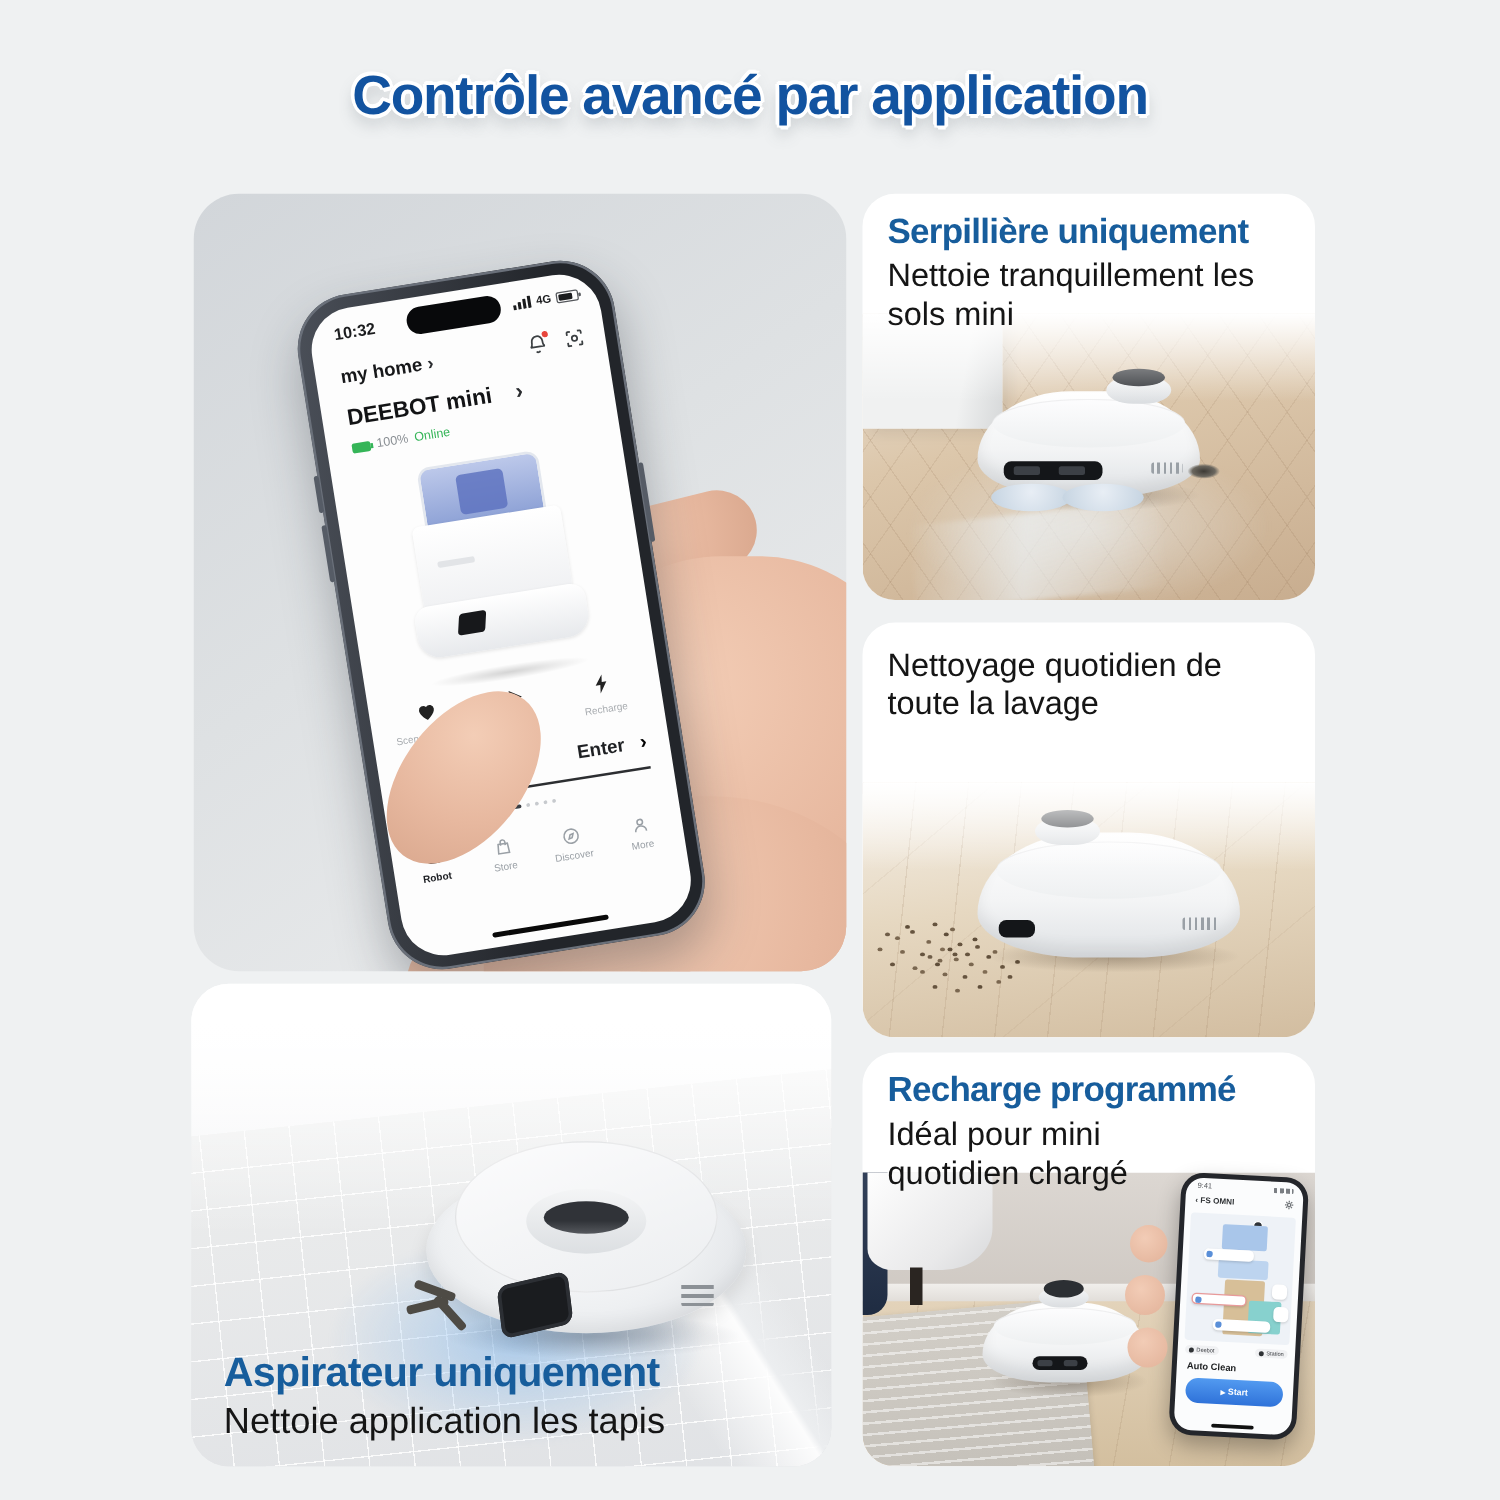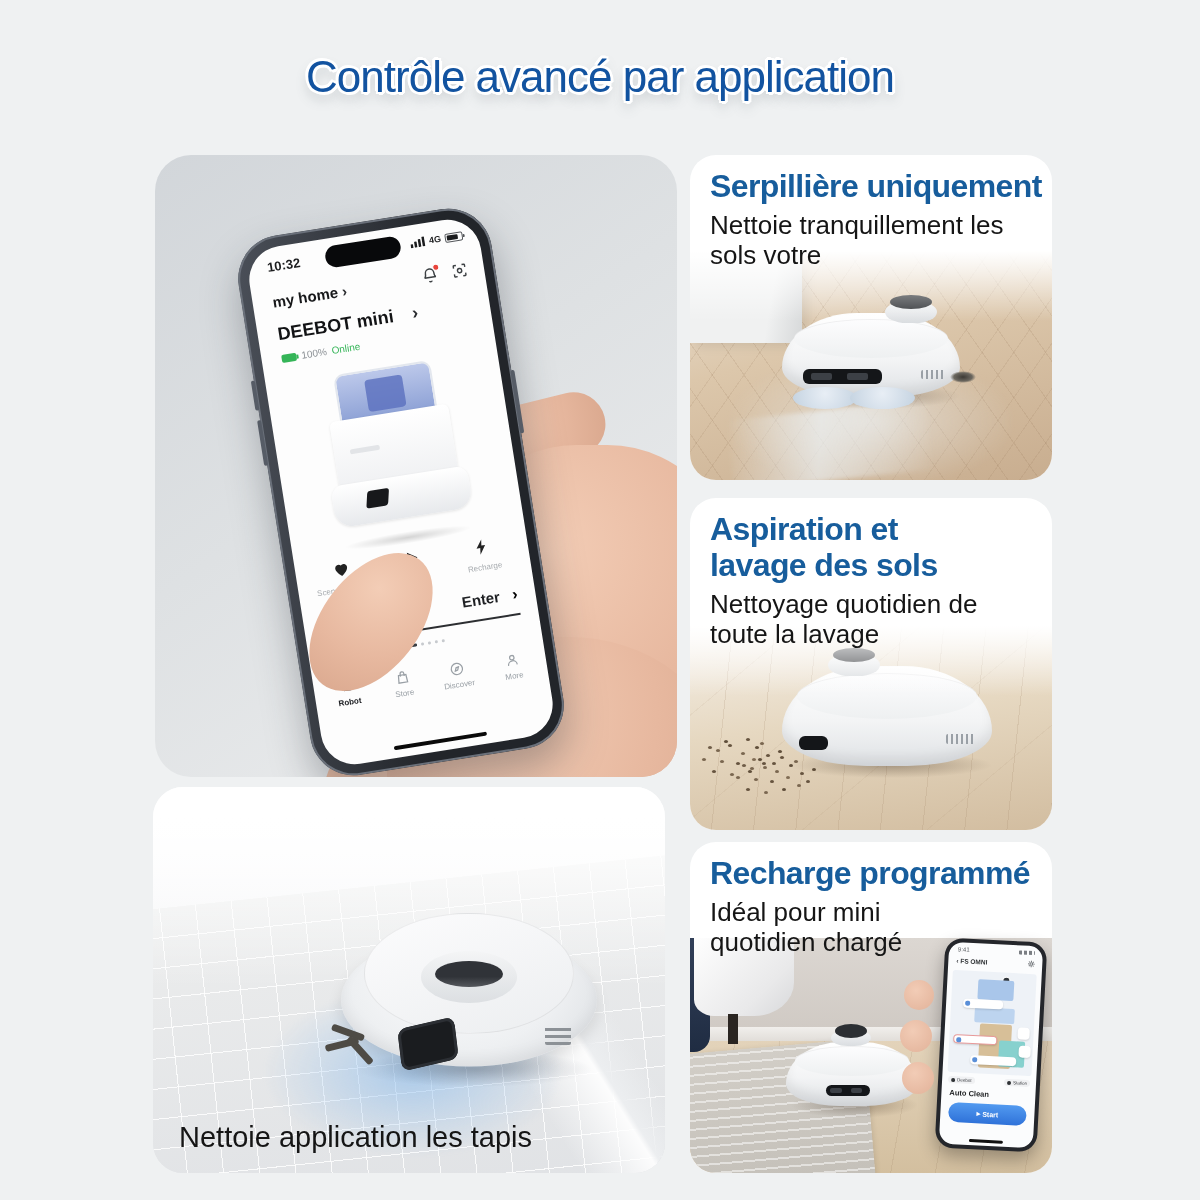--- a/index.html
+++ b/index.html
@@ -9,42 +9,42 @@
     background: #eff1f2;
     font-family: "Liberation Sans", sans-serif;
     overflow: hidden;
   }
   svg { display:block; }
 
   
   .page-title {
     position:absolute; top:52px; left:0; width:100%;
     text-align:center;
-    font-size:44px; font-weight:normal; letter-spacing:-1px;
+    font-size:44px; font-weight:bold; letter-spacing:-1px;
     color:#1253a0;
     text-shadow:
       2px 0 #fff, -2px 0 #fff, 0 2px #fff, 0 -2px #fff,
       2px 2px #fff, -2px -2px #fff, 2px -2px #fff, -2px 2px #fff,
       3px 1px #fff, -3px -1px #fff, 1px 3px #fff, -1px -3px #fff,
       0 7px 12px rgba(90,100,110,0.35);
   }
 
   
   .card { position:absolute; border-radius:26px; overflow:hidden; background:#fff; }
   #card-hand   { left:155px; top:155px; width:522px; height:622px; border-radius:36px;
                  background:linear-gradient(145deg,#d2d6da 0%,#dee1e3 45%,#edeeef 100%); }
   #card-carpet { left:153px; top:787px; width:512px; height:386px; border-radius:30px;
                  background:linear-gradient(180deg,#ffffff 0%,#f4f5f6 35%,#e2e4e7 100%); }
   #card-mop    { left:690px; top:155px; width:362px; height:325px; }
   #card-vacmop { left:690px; top:498px; width:362px; height:332px; }
   #card-sched  { left:690px; top:842px; width:362px; height:331px; }
 
   .card-text { position:absolute; top:14px; left:20px; right:14px; z-index:5; }
   .card-h {
-    font-size:32px; font-weight:bold; color:#175d9c;
+    font-size:28px; font-weight:bold; color:#175d9c;
     letter-spacing:-0.6px; line-height:1.12; white-space:nowrap;
   }
   .card-h.wrap { white-space:normal; }
   .card-sub { font-size:26px; color:#151515; line-height:1.16; margin-top:5px; }
   #card-vacmop .card-h { max-width:250px; }
   #card-sched  .card-sub { max-width:245px; }
 
   .photo { position:absolute; left:0; right:0; bottom:0; overflow:hidden; }
   .photo-fade { position:absolute; left:0; right:0; top:0; height:70px; z-index:3;
                 background:linear-gradient(#ffffff, rgba(255,255,255,0)); }
@@ -476,21 +476,21 @@
       <div class="bot-vent"></div>
       <div class="side-brush" style="right:-16px; bottom:14px;"></div>
       <div class="mop-pads">
           <i class="a"></i>
           <i class="b"></i>
         </div>
     </div>
   </div>
   <div class="card-text">
     <div class="card-h">Serpillière uniquement</div>
-    <div class="card-sub">Nettoie tranquillement les sols votre</div>
+    <div class="card-sub">Nettoie tranquillement les sols mini</div>
   </div>
 </div>
 
 <div class="card" id="card-vacmop">
   <div class="photo" style="top:128px;">
     <div class="wood2"></div>
     <div class="photo-fade"></div>
     <div class="dirt" style="left:18px; top:120px;"></div>
     <div class="dirt" style="left:52px; top:138px;"></div>
     <div class="bot" style="left:92px; top:40px; width:210px; height:100px;">
@@ -499,21 +499,20 @@
       <div class="bot-top"></div>
       <div class="bot-lidar" style="left:22%;">
           <i class="cyl"></i>
           <i class="cap"></i>
         </div>
       <div class="bot-strip" style="left:8%; width:14%; height:14%;"></div>
       <div class="bot-vent"></div>
     </div>
   </div>
   <div class="card-text">
-    <div class="card-h wrap">Aspiration et lavage des sols</div>
     <div class="card-sub">Nettoyage quotidien de toute la lavage</div>
   </div>
 </div>
 
 <div class="card" id="card-sched">
   <div class="photo" style="top:96px;">
     <div class="room-wall"></div>
     <div class="room-base"></div>
     <div class="room-floor"></div>
     <div class="rug"></div>
@@ -605,15 +604,16 @@
     <div class="bl-front"></div>
     <div class="bl-brush">
         <i></i>
         <i></i>
         <i></i>
       </div>
     <div class="bl-vents"></div>
   </div>
 
   <div class="carpet-caption">
+    <div class="card-h">Aspirateur uniquement</div>
     <div class="card-sub">Nettoie application les tapis</div>
   </div>
 </div>
 
 </body></html>

